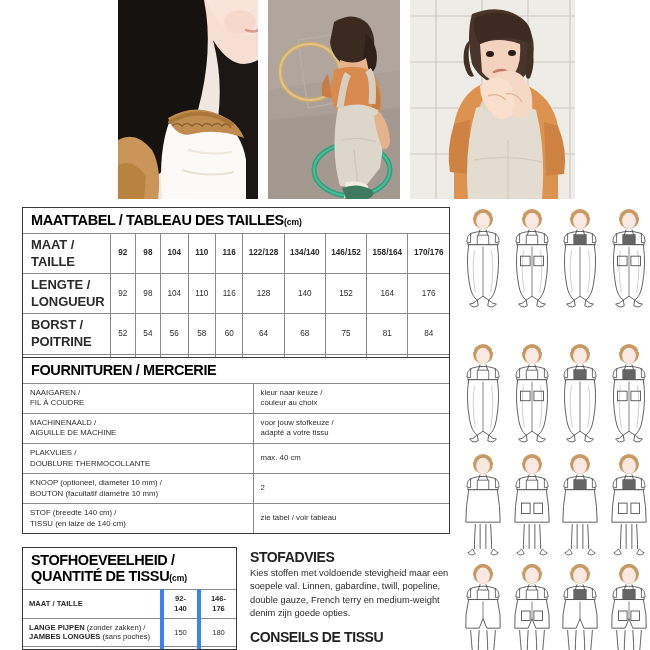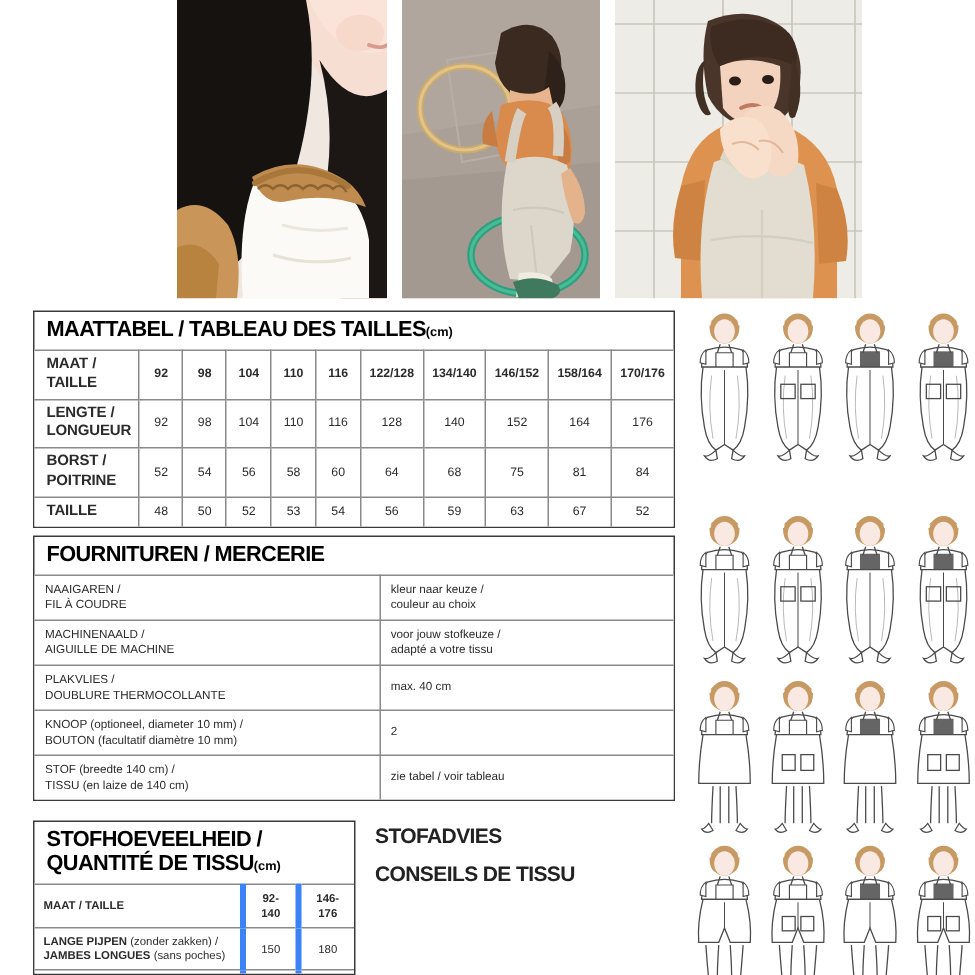--- a/index.html
+++ b/index.html
@@ -48,21 +48,21 @@
   }
   .tbl-title .unit { font-size: 8.5px; letter-spacing: 0; }
   .sep { border-top: 1.4px solid #3a3a3a; }
 
   
   #size-table { left: 22px; top: 207px; width: 428px; }
   #size-table table.grid td { border-left: none; border-right: 1px solid #8a8a8a; }
   #size-table table.grid tr td:last-child { border-right: none; }
   #size-table table.grid tr:last-child td { border-bottom: none; }
   #size-table .rowlab {
-    text-align: left; width: 62px; font-size: 10px; padding-left: 8px;
+    text-align: left; width: 62px; font-size: 13px; padding-left: 8px;
     letter-spacing: -0.1px;
   }
 
   
   #notions-table { left: 22px; top: 357px; width: 428px; }
   #notions-table table.grid td {
     text-align: left; font-weight: normal; font-size: 7.8px;
     padding: 4px 7px; line-height: 1.35; border-left: none; border-right: none;
   }
   #notions-table table.grid td.c1 { width: 230px; border-right: 1px solid #8a8a8a; }
@@ -296,20 +296,21 @@
             <td><br></td>
             <td class="num">220</td>
             <td class="num">220</td>
           </tr>
         </tbody>
     </table>
   </div>
 
   <div id="advice">
     <h3>STOFADVIES</h3>
+    <p>Kies stoffen met voldoende stevigheid maar een soepele val. Linnen, gabardine, twill, popeline, double gauze, French terry en medium-weight denim zijn goede opties.</p>
     <h3 class="cut">CONSEILS DE TISSU</h3>
   </div>
 
   <div id="tech-drawings">
     <div class="tech-row" id="tech-row-1">
         <div class="fig">
           <svg width="42" height="108" viewBox="0 0 44 108">
             <ellipse cx="22" cy="11" rx="10" ry="10.5" fill="#c89a63"></ellipse>
             <ellipse cx="22" cy="13" rx="7.2" ry="8.5" fill="#fae9e2"></ellipse>
             <path d="M12 7 Q22 -1 32 7 Q30 3 22 2 Q14 3 12 7Z" fill="#c89a63"></path>

